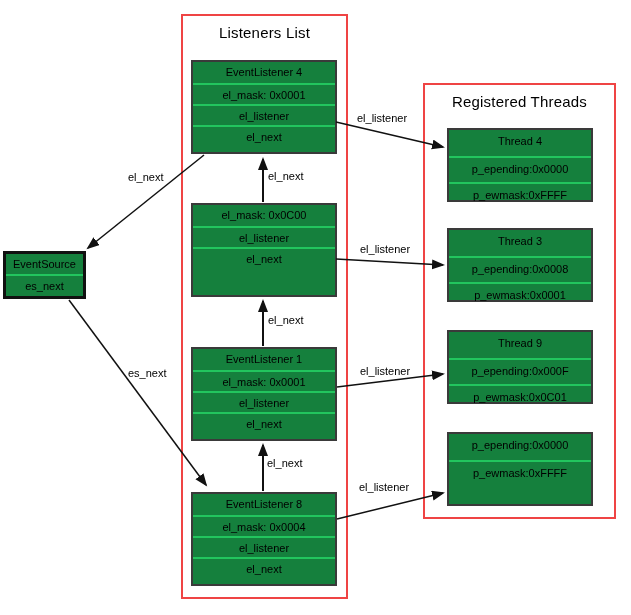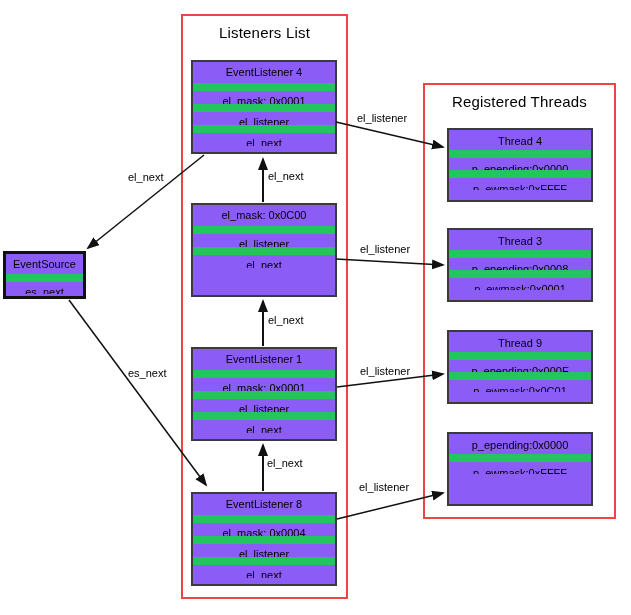--- a/index.html
+++ b/index.html
@@ -2,25 +2,25 @@
 <html><head>
 <meta charset="utf-8">
 <style>
   html,body{margin:0;padding:0;background:#ffffff;}
   .stage{position:relative;width:631px;height:615px;background:#ffffff;
          font-family:"Liberation Sans",sans-serif;color:#000;overflow:hidden;}
   *,*{box-sizing:border-box;}
   .container{position:absolute;border:2px solid #ef4444;background:transparent;}
   .container-title{position:absolute;top:8px;left:0;right:0;text-align:center;
          font-size:15px;letter-spacing:.2px;white-space:nowrap;}
-  .record{position:absolute;background:#8b5cf6;border:2px solid #3a3a3a;}
+  .record{position:absolute;background:#15803d;border:2px solid #3a3a3a;}
   .record .cell{height:21px;line-height:21px;text-align:center;font-size:11px;
-         border-top:8px solid #22c55e;white-space:nowrap;overflow:hidden;}
+         border-top:2px solid #22c55e;white-space:nowrap;overflow:hidden;}
   .record .cell:first-child{border-top:none;}
-  .record.thread .cell{height:20px;line-height:22px;}
+  .record.thread .cell{height:26px;line-height:22px;}
   .record.source{border:3px solid #111111;}
   .record.source .cell{height:20px;line-height:20px;}
   .edge-label{position:absolute;font-size:11px;white-space:nowrap;}
   svg.arrows{position:absolute;left:0;top:0;pointer-events:none;}
 </style>
 </head>
 <body>
 
 <div class="stage">
 

